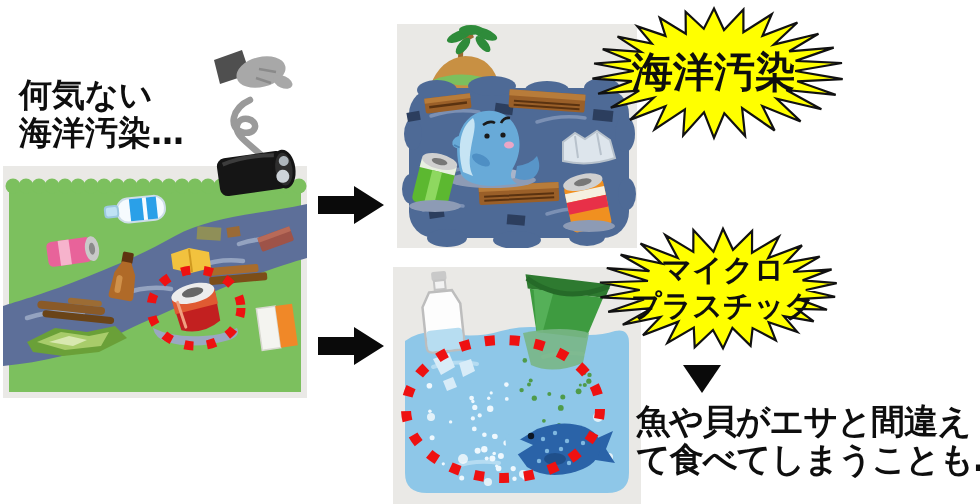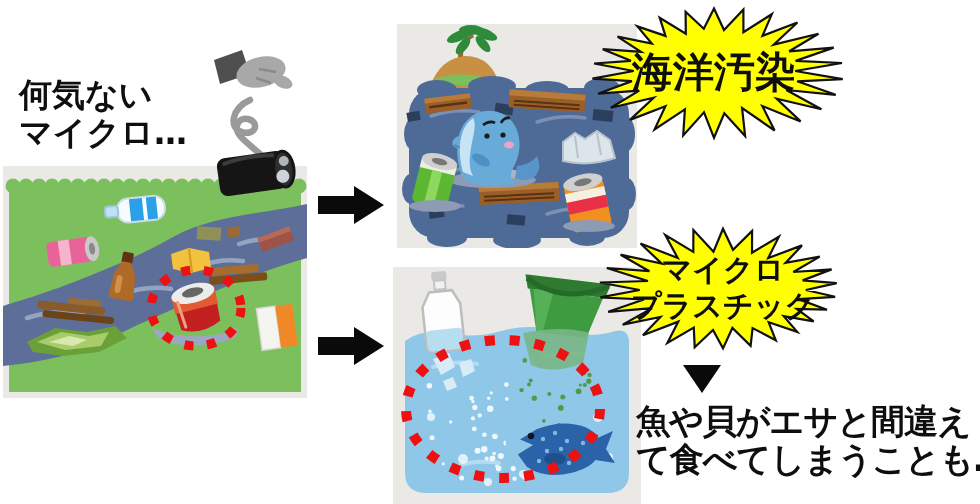--- a/index.html
+++ b/index.html
@@ -20,21 +20,21 @@
   .streak2{fill:none;stroke:#7b90b4;stroke-width:3.5;stroke-linecap:round}
   .streak3{fill:none;stroke:#b5dcf2;stroke-width:4;stroke-linecap:round}
 </style>
 </head>
 <body>
 
 <div class="canvas">
 
   <div class="abs jp intro">
     <div>何気ない</div>
-    <div>マイクロ…</div>
+    <div>海洋汚染…</div>
   </div>
 
   <svg class="abs" style="left:3px;top:166px" width="304" height="232">
     <rect x="0" y="0" width="304" height="232" fill="#eae9e6"></rect>
     <rect x="6" y="20" width="292" height="206" fill="#7cc05e"></rect>
     <g>
         <circle cx="10" cy="20" r="7.5" fill="#7cc05e"></circle>
         <circle cx="23" cy="20" r="7.5" fill="#7cc05e"></circle>
         <circle cx="36" cy="20" r="7.5" fill="#7cc05e"></circle>
         <circle cx="49" cy="20" r="7.5" fill="#7cc05e"></circle>

